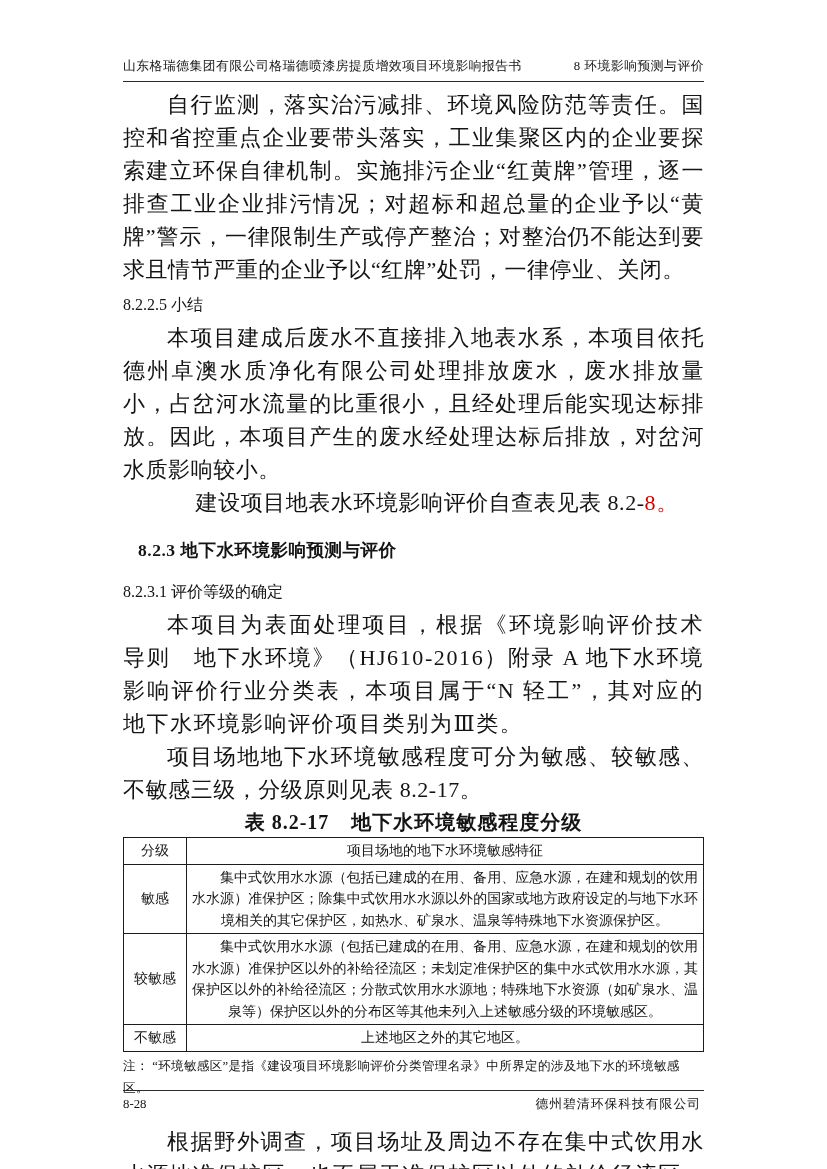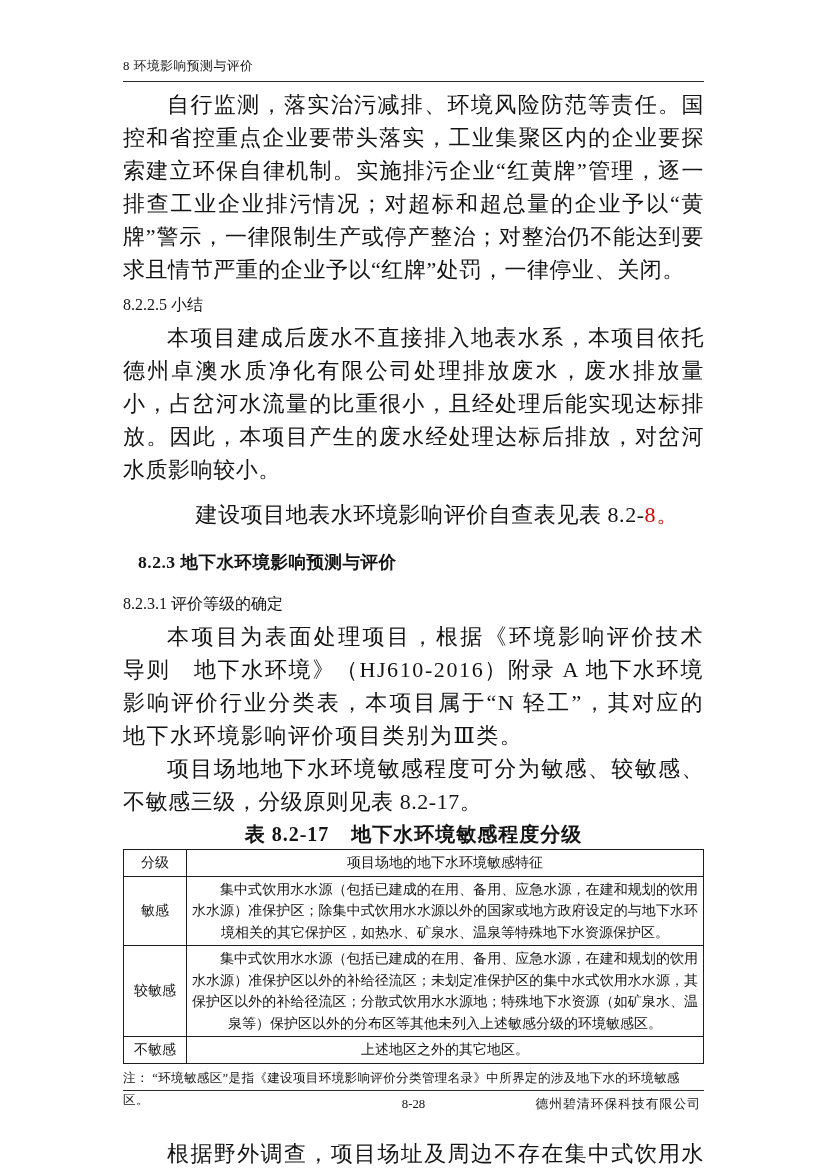--- a/index.html
+++ b/index.html
@@ -38,21 +38,21 @@
   }
 
   .para {
     font-size: 22px;
     line-height: 33px;
     text-align: justify;
     text-justify: inter-character;
     letter-spacing: 0.55px;
   }
   .indent-2 { text-indent: 2em; }
-  .indent-33 { text-indent: 3.3em; margin-top: 12px; }
+  .indent-33 { text-indent: 3.3em; }
   .spread { letter-spacing: 1.6px; }
 
   .h-sub {
     font-size: 16px;
     line-height: 33px;
     margin-top: 2px;
   }
 
   .h-section {
     font-size: 17.5px;
@@ -125,34 +125,35 @@
     left: 123px;
     top: 1094px;
     width: 581px;
     font-size: 12.8px;
     line-height: 20px;
   }
   .footer .page-num {
     position: absolute;
     left: 0;
     width: 100%;
-    text-align: center;
+    text-align: left;
   }
   .footer .company {
     position: absolute;
     right: 3px;
     letter-spacing: 1px;
   }
 </style>
 </head>
 <body>
 
 <div class="page">
 
   <div class="header">
+    <span>山东格瑞德集团有限公司格瑞德喷漆房提质增效项目环境影响报告书</span>
     <span>8 环境影响预测与评价</span>
   </div>
 
   <div class="content">
 
     <p class="para indent-2">自行监测，落实治污减排、环境风险防范等责任。国控和省控重点企业要带头落实，工业集聚区内的企业要探索建立环保自律机制。实施排污企业“红黄牌”管理，逐一排查工业企业排污情况；对超标和超总量的企业予以“黄牌”警示，一律限制生产或停产整治；对整治仍不能达到要求且情节严重的企业予以“红牌”处罚，一律停业、关闭。</p>
 
     <p class="h-sub">8.2.2.5 小结</p>
 
     <p class="para indent-2">本项目建成后废水不直接排入地表水系，本项目依托德州卓澳水质净化有限公司处理排放废水，废水排放量小，占岔河水流量的比重很小，且经处理后能实现达标排放。因此，本项目产生的废水经处理达标后排放，对岔河水质影响较小。</p>

